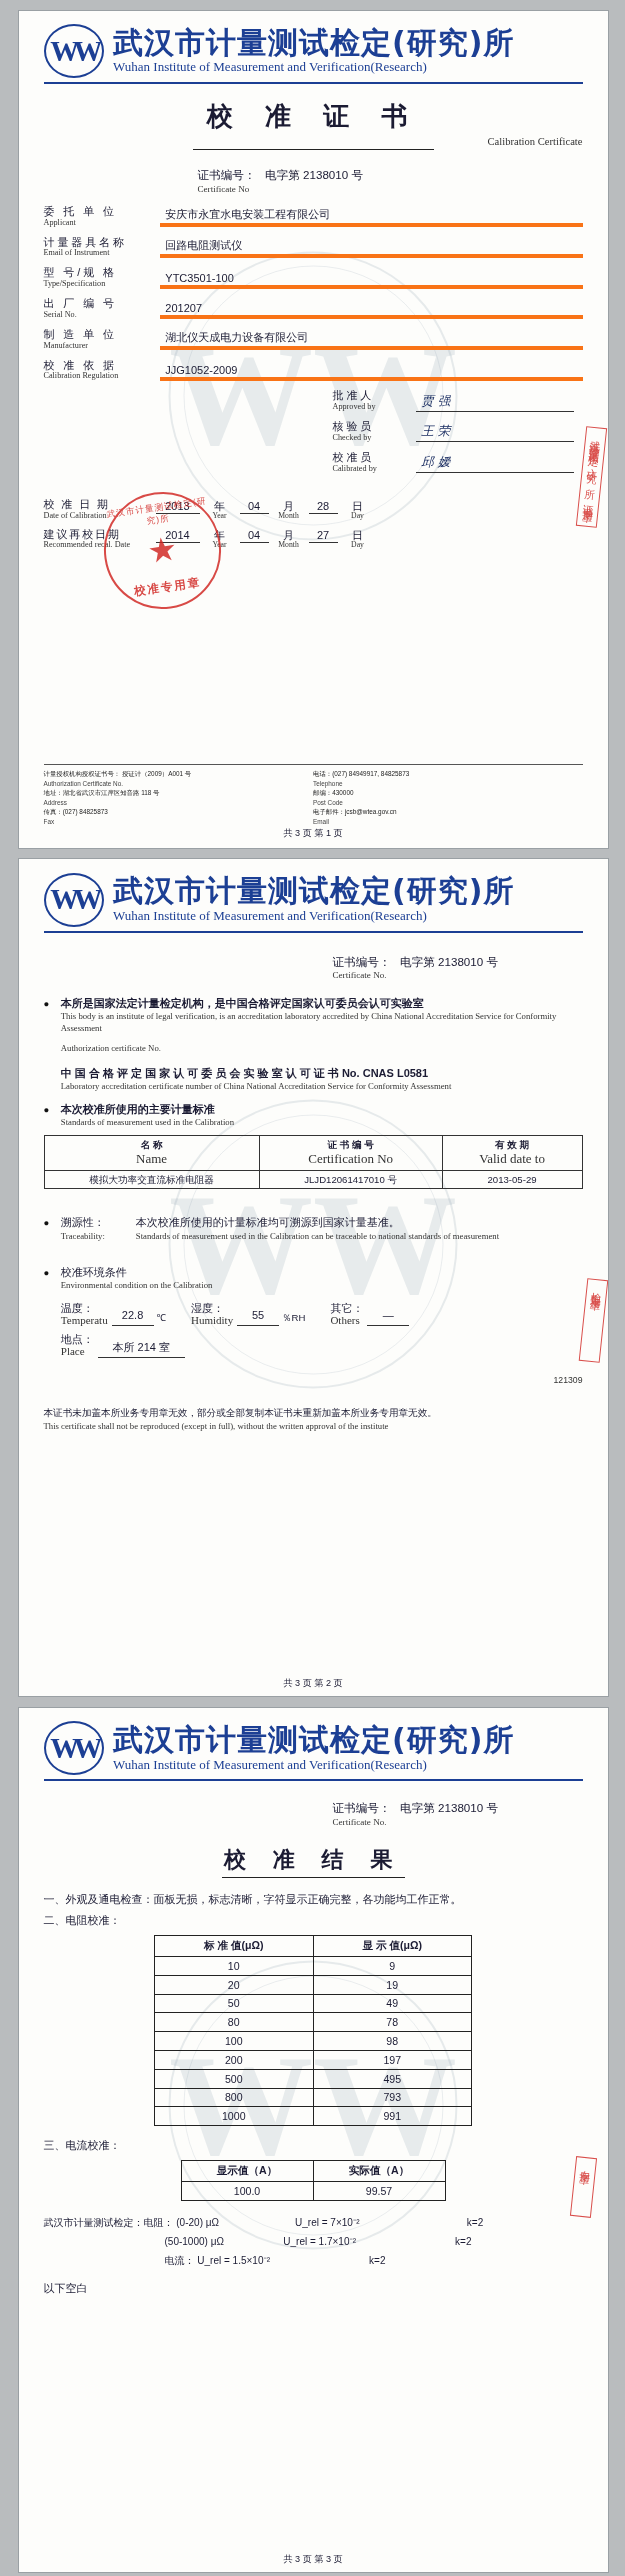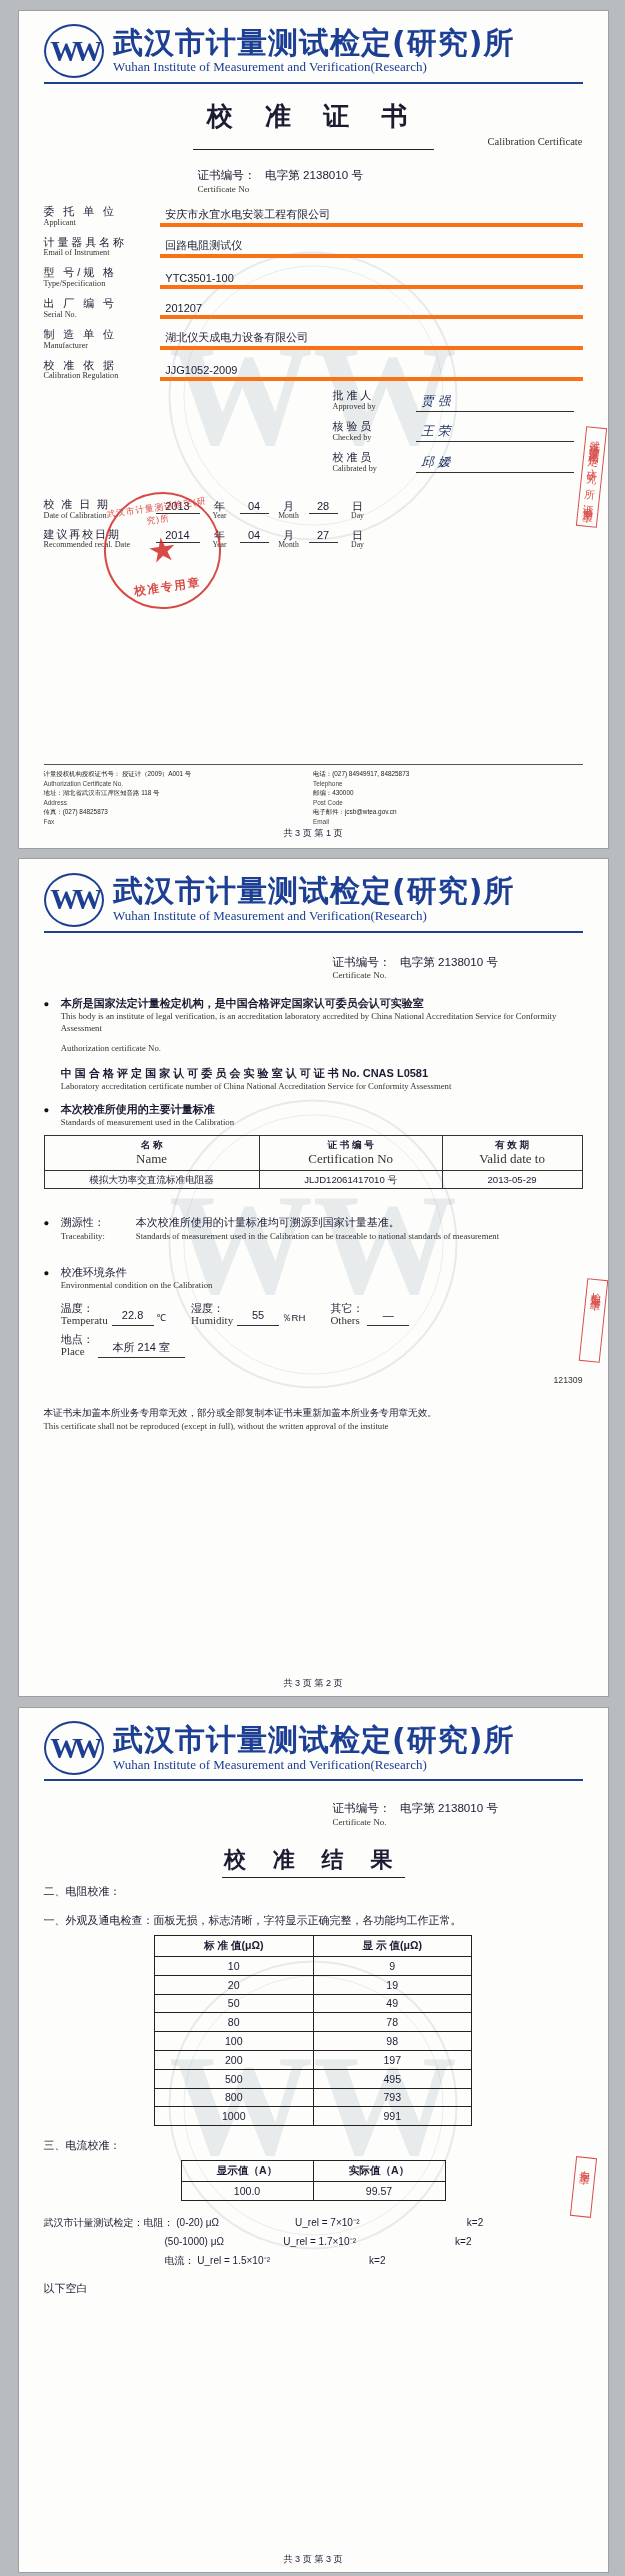--- a/index.html
+++ b/index.html
@@ -661,22 +661,22 @@
     </div>
 
     <div class="certno" style="margin-left:289px; margin-top:19px;">
       <div class="cn"><span>证书编号：</span><span class="val">电字第 2138010 号</span></div>
       <div class="en">Certificate No.</div>
     </div>
 
     <div class="res-title">校 准 结 果</div>
     <div class="res-underline"></div>
 
+    <div class="item-line">一、外观及通电检查：面板无损，标志清晰，字符显示正确完整，各功能均工作正常。</div>
     <div class="item-line" style="margin-top:5.8px;">二、电阻校准：</div>
-    <div class="item-line">一、外观及通电检查：面板无损，标志清晰，字符显示正确完整，各功能均工作正常。</div>
 
     <table class="res">
       <thead>
         <tr>
           <th>标 准 值(μΩ)</th>
           <th>显 示 值(μΩ)</th>
         </tr>
       </thead>
       <tbody>
         <tr>

